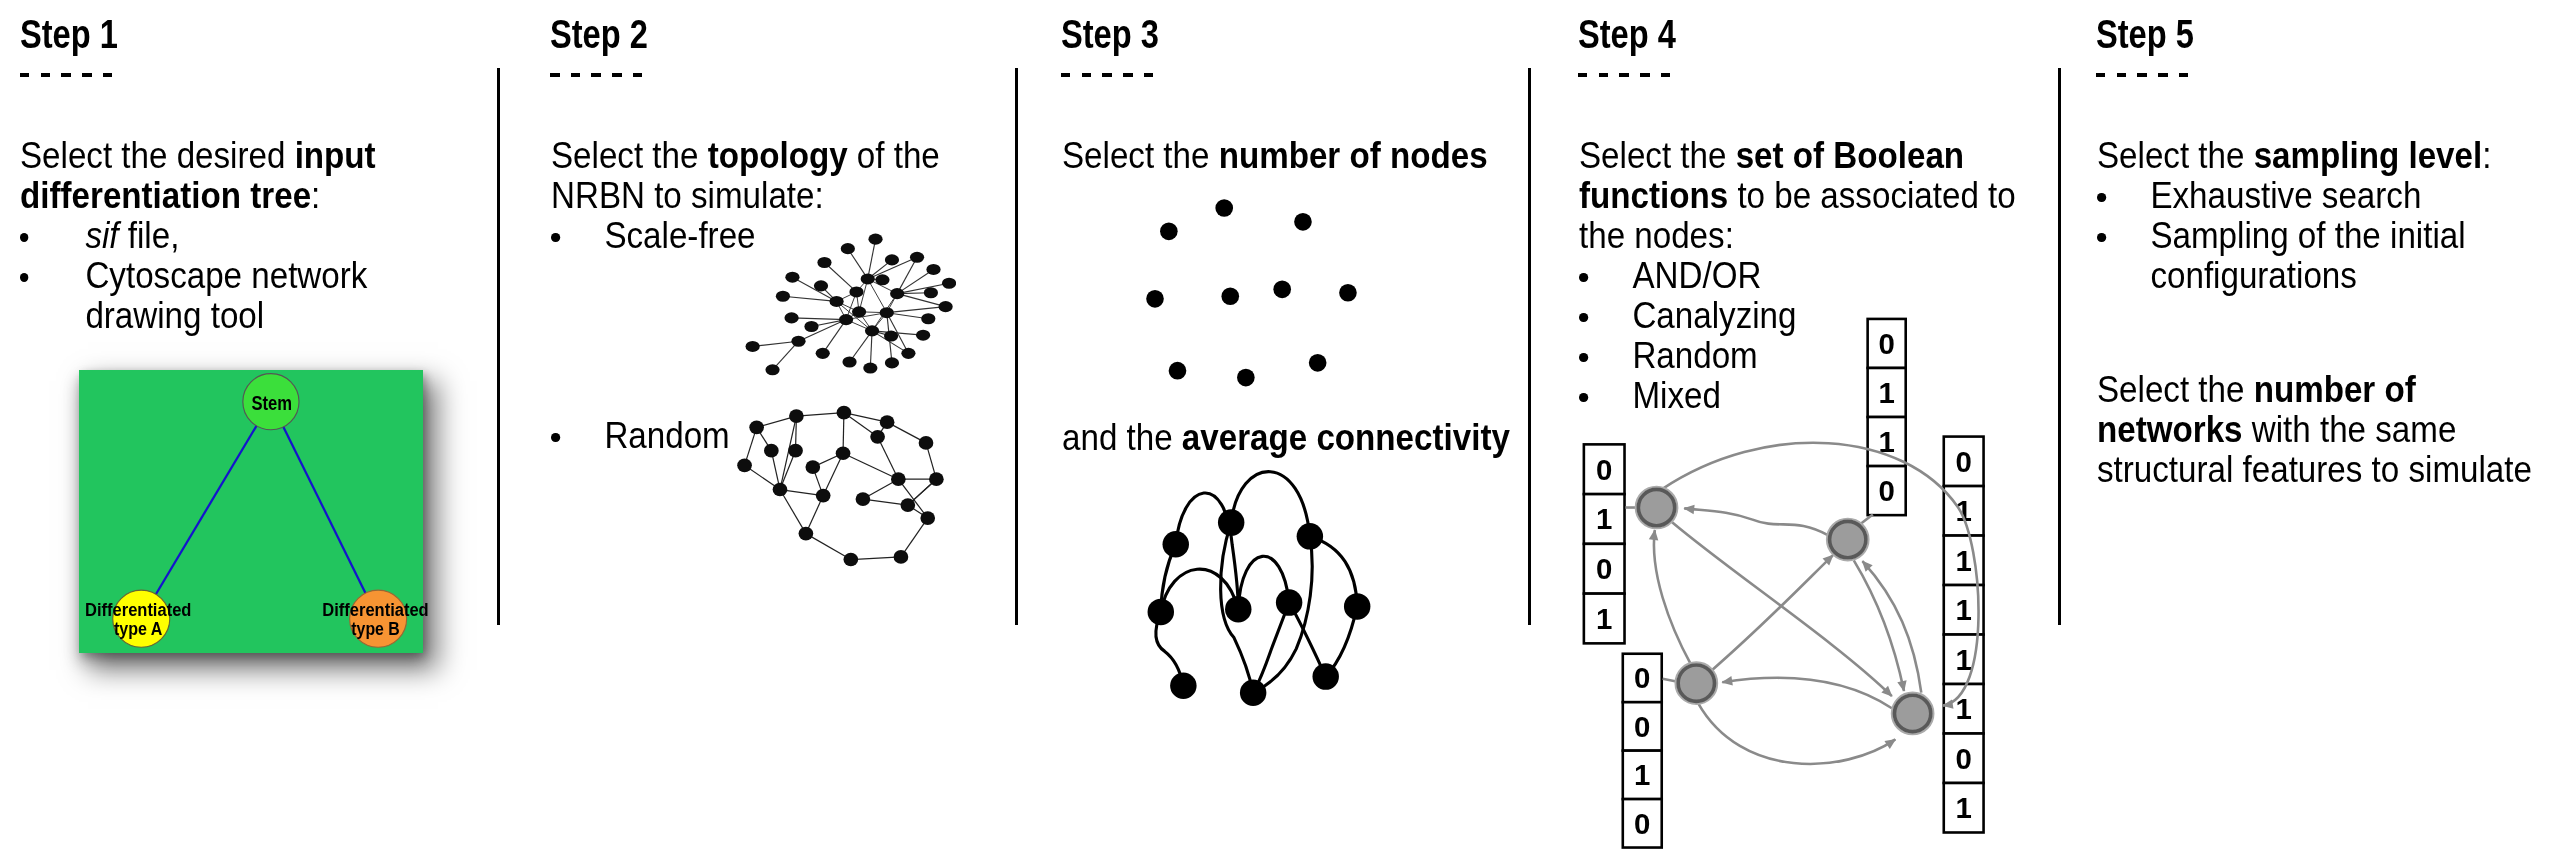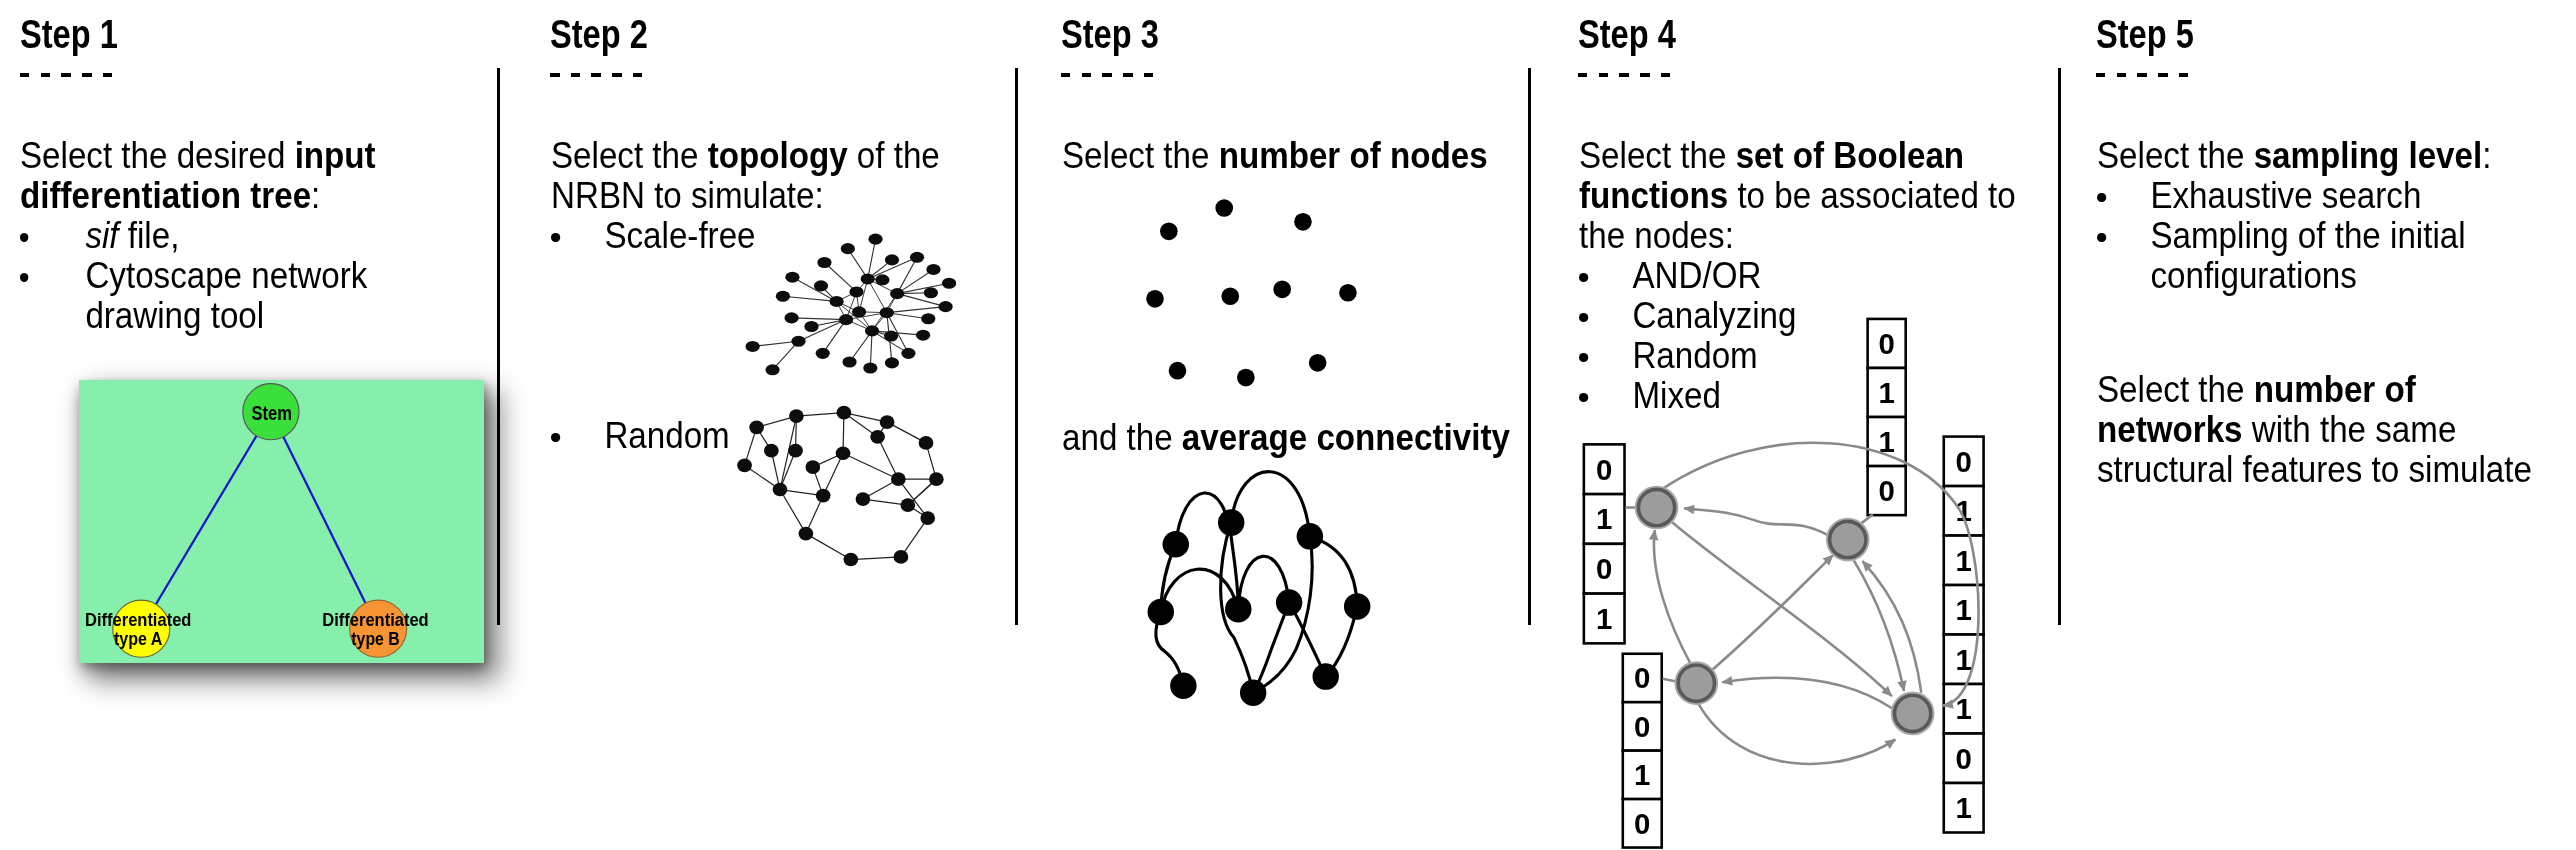--- a/index.html
+++ b/index.html
@@ -27,21 +27,21 @@
 <div class="dash" style="left:1578px"></div>
 <div class="hd" style="left:2096px">Step 5</div>
 <div class="dash" style="left:2096px"></div>
 <div class="txt" style="left:20.3px">Select the desired <b>input</b><br><b>differentiation tree</b>:<div style="position:relative">
       <span class="dot" style="top:17.4px;left:-0.5px"></span>
       <div style="margin-left:71px"><i>sif</i> file,</div>
     </div><div style="position:relative">
       <span class="dot" style="top:17.4px;left:-0.5px"></span>
       <div style="margin-left:71px">Cytoscape network<br>drawing tool</div>
     </div></div>
-<div style="position:absolute;left:79px;top:380px;width:405px;height:283px;background:#86efac;box-shadow:2.6px 3.5px 8.7px rgba(0,0,0,0.25), 12px 14px 26px 2.6px rgba(0,0,0,0.5), -0.9px 8.7px 14px rgba(0,0,0,0.18)">
+<div style="position:absolute;left:79px;top:370px;width:344px;height:283px;background:#22c55e;box-shadow:2.6px 3.5px 8.7px rgba(0,0,0,0.25), 12px 14px 26px 2.6px rgba(0,0,0,0.5), -0.9px 8.7px 14px rgba(0,0,0,0.18)">
     <svg width="351" height="283" viewBox="0 0 406 327" style="display:block">
 <line x1="222" y1="36.5" x2="72" y2="287.5" stroke="#1414cc" stroke-width="2.6"></line>
 <line x1="222" y1="36.5" x2="346" y2="287.5" stroke="#1414cc" stroke-width="2.6"></line>
 <circle cx="222" cy="36.5" r="32.5" fill="#3bdf3b" stroke="#555" stroke-width="1.3"></circle>
 <circle cx="72" cy="287.5" r="33" fill="#ffff00" stroke="#666633" stroke-width="1.3"></circle>
 <circle cx="346" cy="287.5" r="33" fill="#f79433" stroke="#996633" stroke-width="1.3"></circle>
 <text x="223" y="46.3" font-size="23.5" font-weight="bold" text-anchor="middle" textLength="47" lengthAdjust="spacingAndGlyphs">Stem</text>
 <text x="68.5" y="284.5" font-size="21.5" font-weight="bold" text-anchor="middle" textLength="123" lengthAdjust="spacingAndGlyphs">Differentiated</text>
 <text x="68.5" y="306" font-size="21.5" font-weight="bold" text-anchor="middle" textLength="56" lengthAdjust="spacingAndGlyphs">type A</text>
 <text x="343" y="284.5" font-size="21.5" font-weight="bold" text-anchor="middle" textLength="123" lengthAdjust="spacingAndGlyphs">Differentiated</text>

